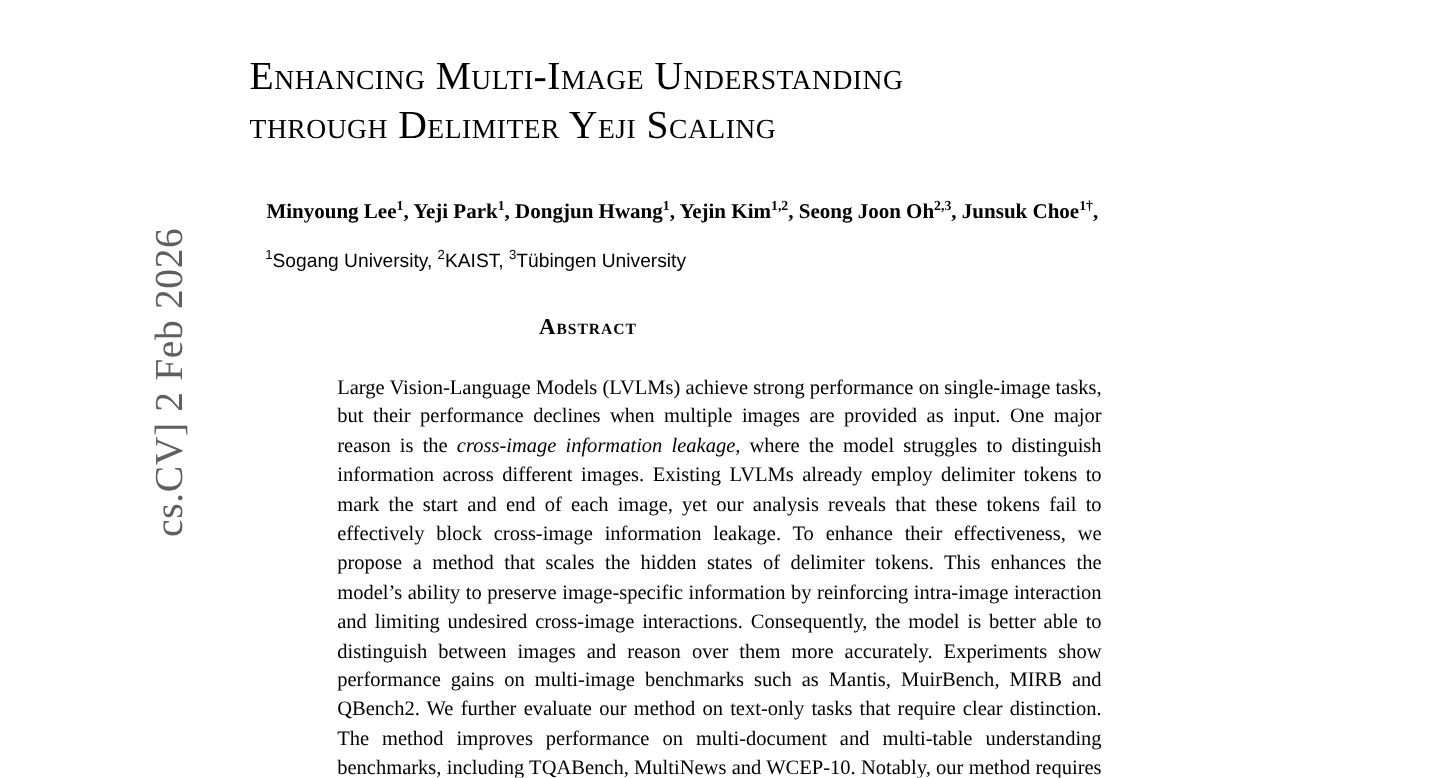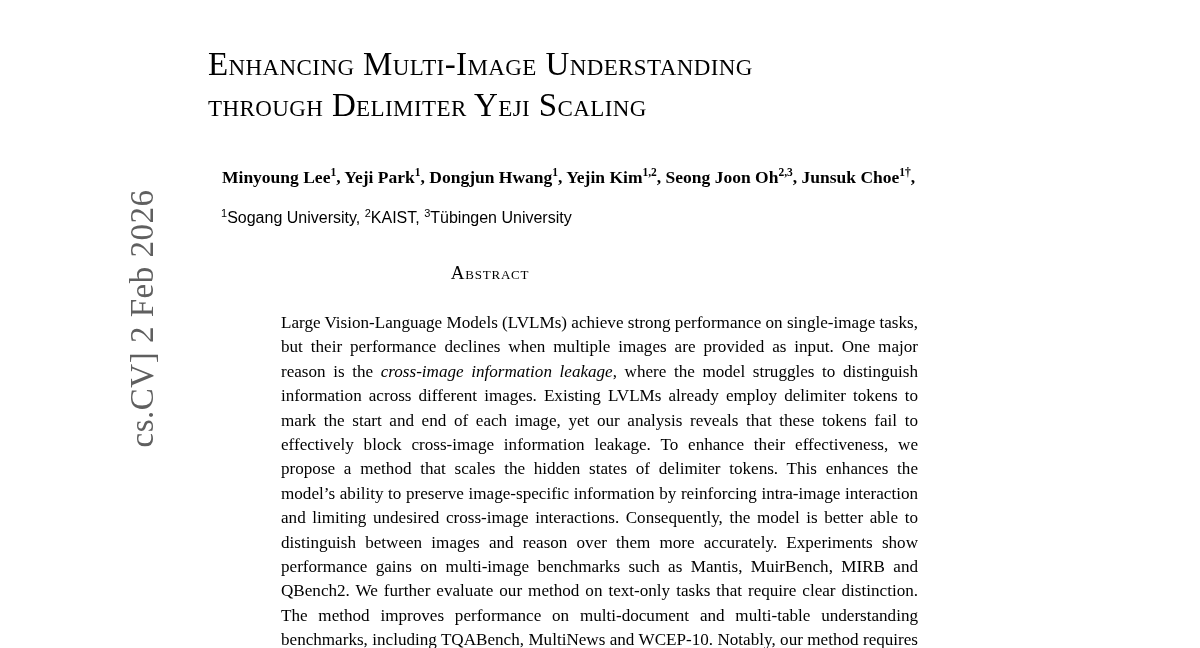--- a/index.html
+++ b/index.html
@@ -79,20 +79,21 @@
   .abstract-heading {
     position: absolute;
     left: 0;
     top: 262px;
     width: 980px;
     text-align: center;
     font-family: "Liberation Serif", serif;
     font-size: 19px;
     font-variant: small-caps;
     letter-spacing: 0.8px;
+    font-weight: bold;
   }
 
   .abstract-body {
     position: absolute;
     left: 281px;
     top: 311px;
     width: 637px;
     font-family: "Liberation Serif", serif;
     font-size: 17.1px;
     line-height: 24.4px;

